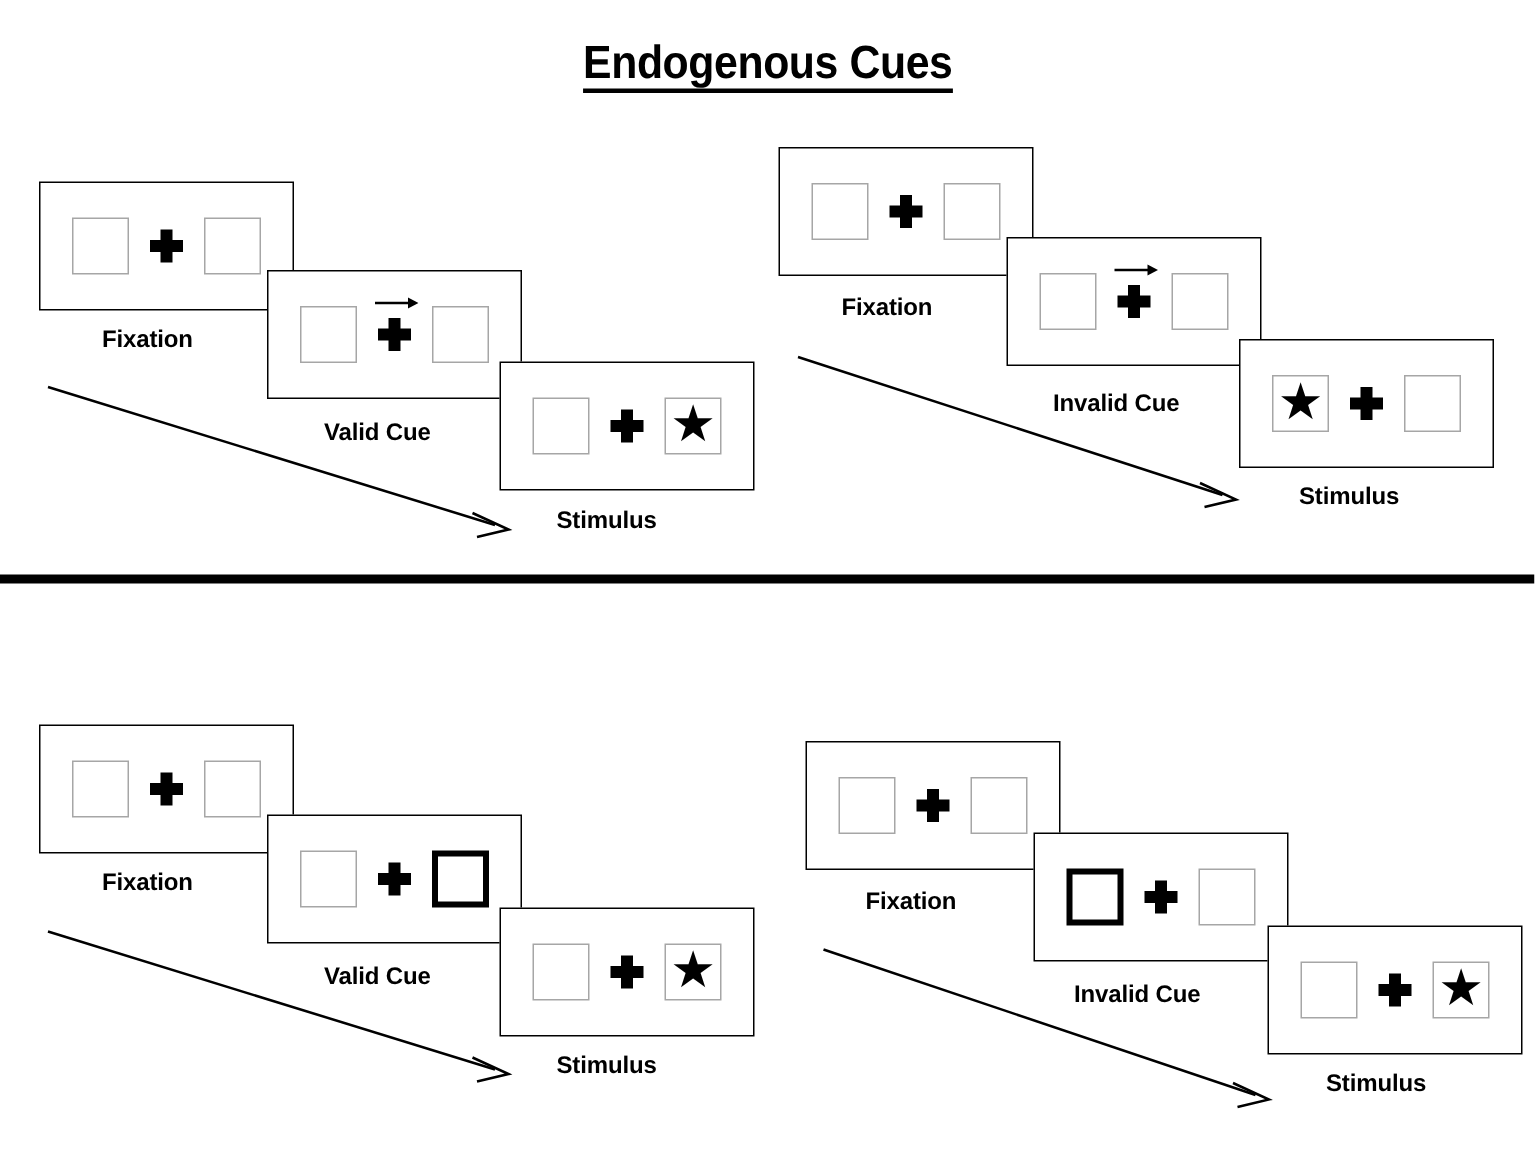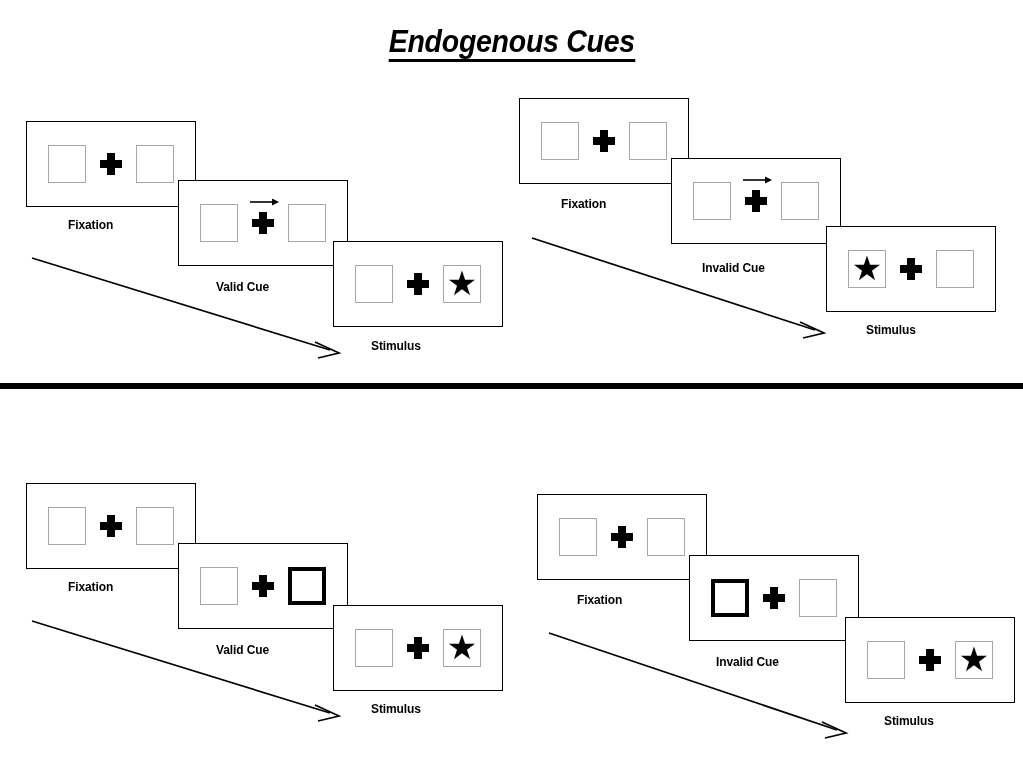--- a/index.html
+++ b/index.html
@@ -25,21 +25,20 @@
   
   .section-title {
     position: absolute;
     width: 1023px;
     text-align: center;
     font-size: 31px;
     font-weight: bold;
     letter-spacing: -0.3px;
     line-height: 1;
     color: #000;
-    font-style: italic;
   }
   .section-title span.ttl {
     display: inline-block;
     border-bottom: 3px solid #000;
     padding-bottom: 2px;
     transform: scaleX(0.92);
   }
   #title-endogenous { top: 26px; }
   #title-exogenous  { top: 419px; }
 
@@ -138,21 +137,21 @@
     position: absolute;
     top: -16px;
     left: -3px;
     width: 30px;
     height: 12px;
   }
 
   
   .stage-label {
     position: absolute;
-    font-size: 12px;
+    font-size: 16px;
     font-weight: bold;
     white-space: nowrap;
     color: #000;
     letter-spacing: -0.1px;
   }
 
   
   .flow-arrow {
     position: absolute;
     pointer-events: none;

